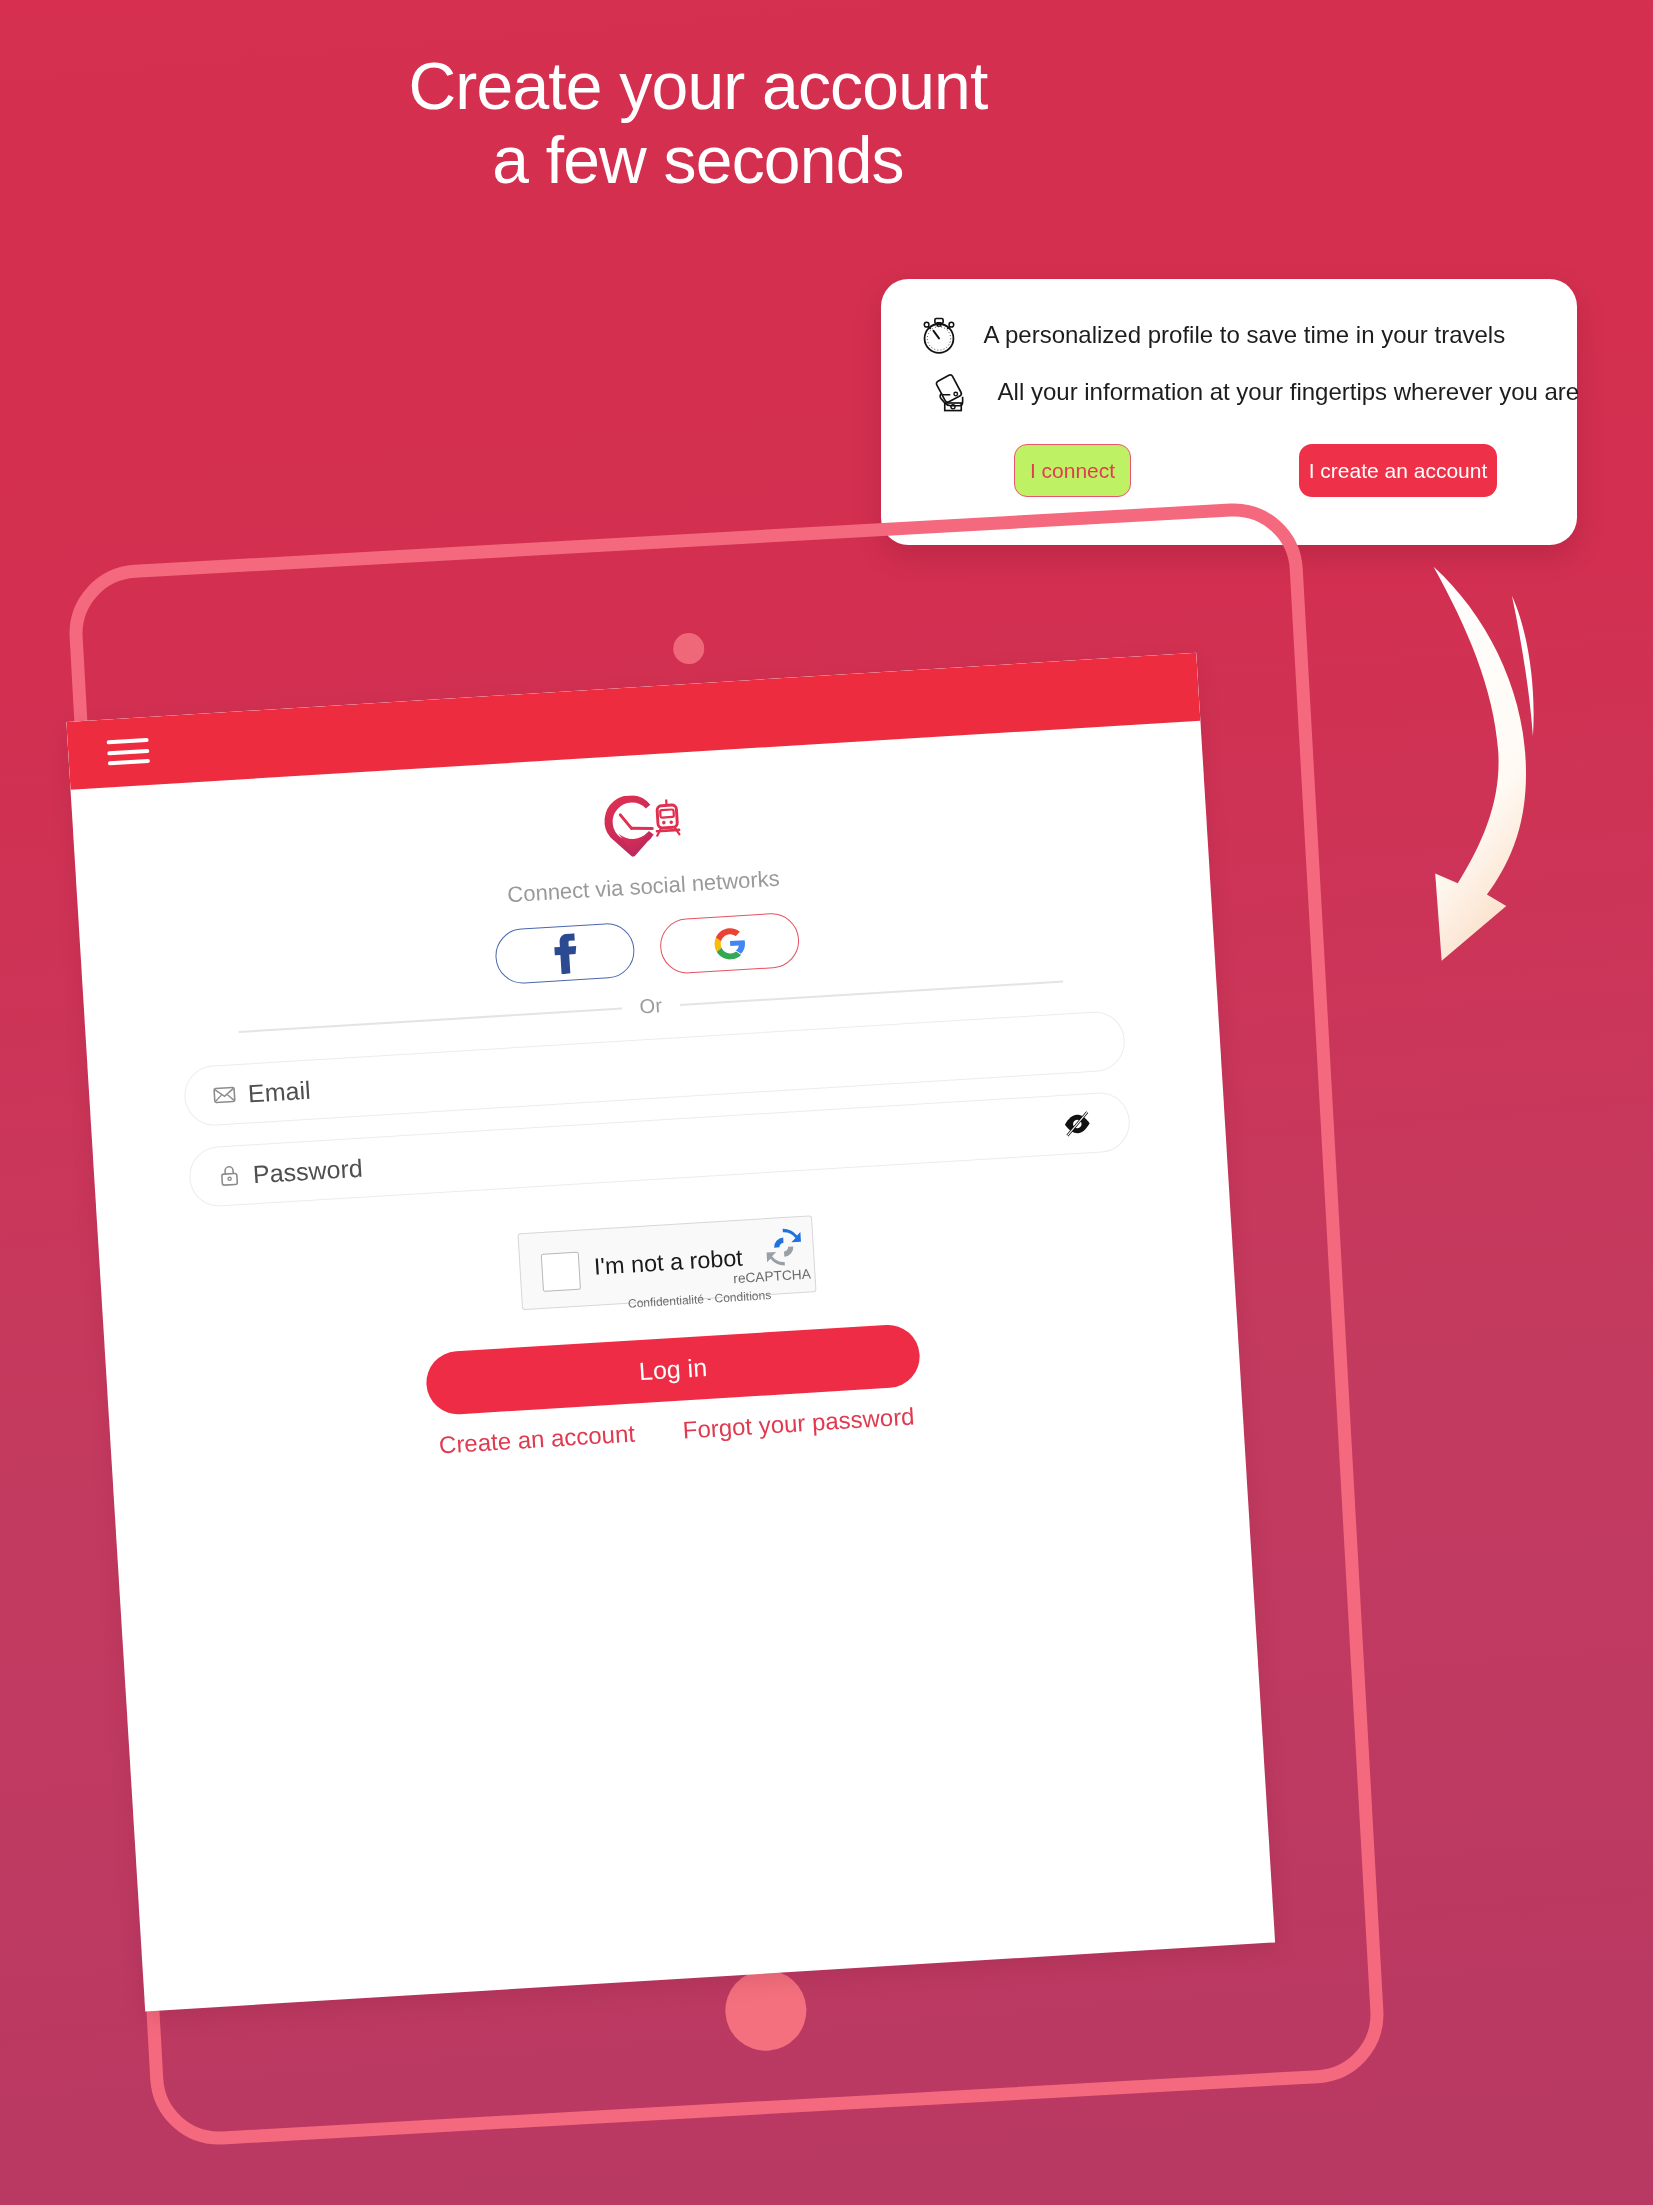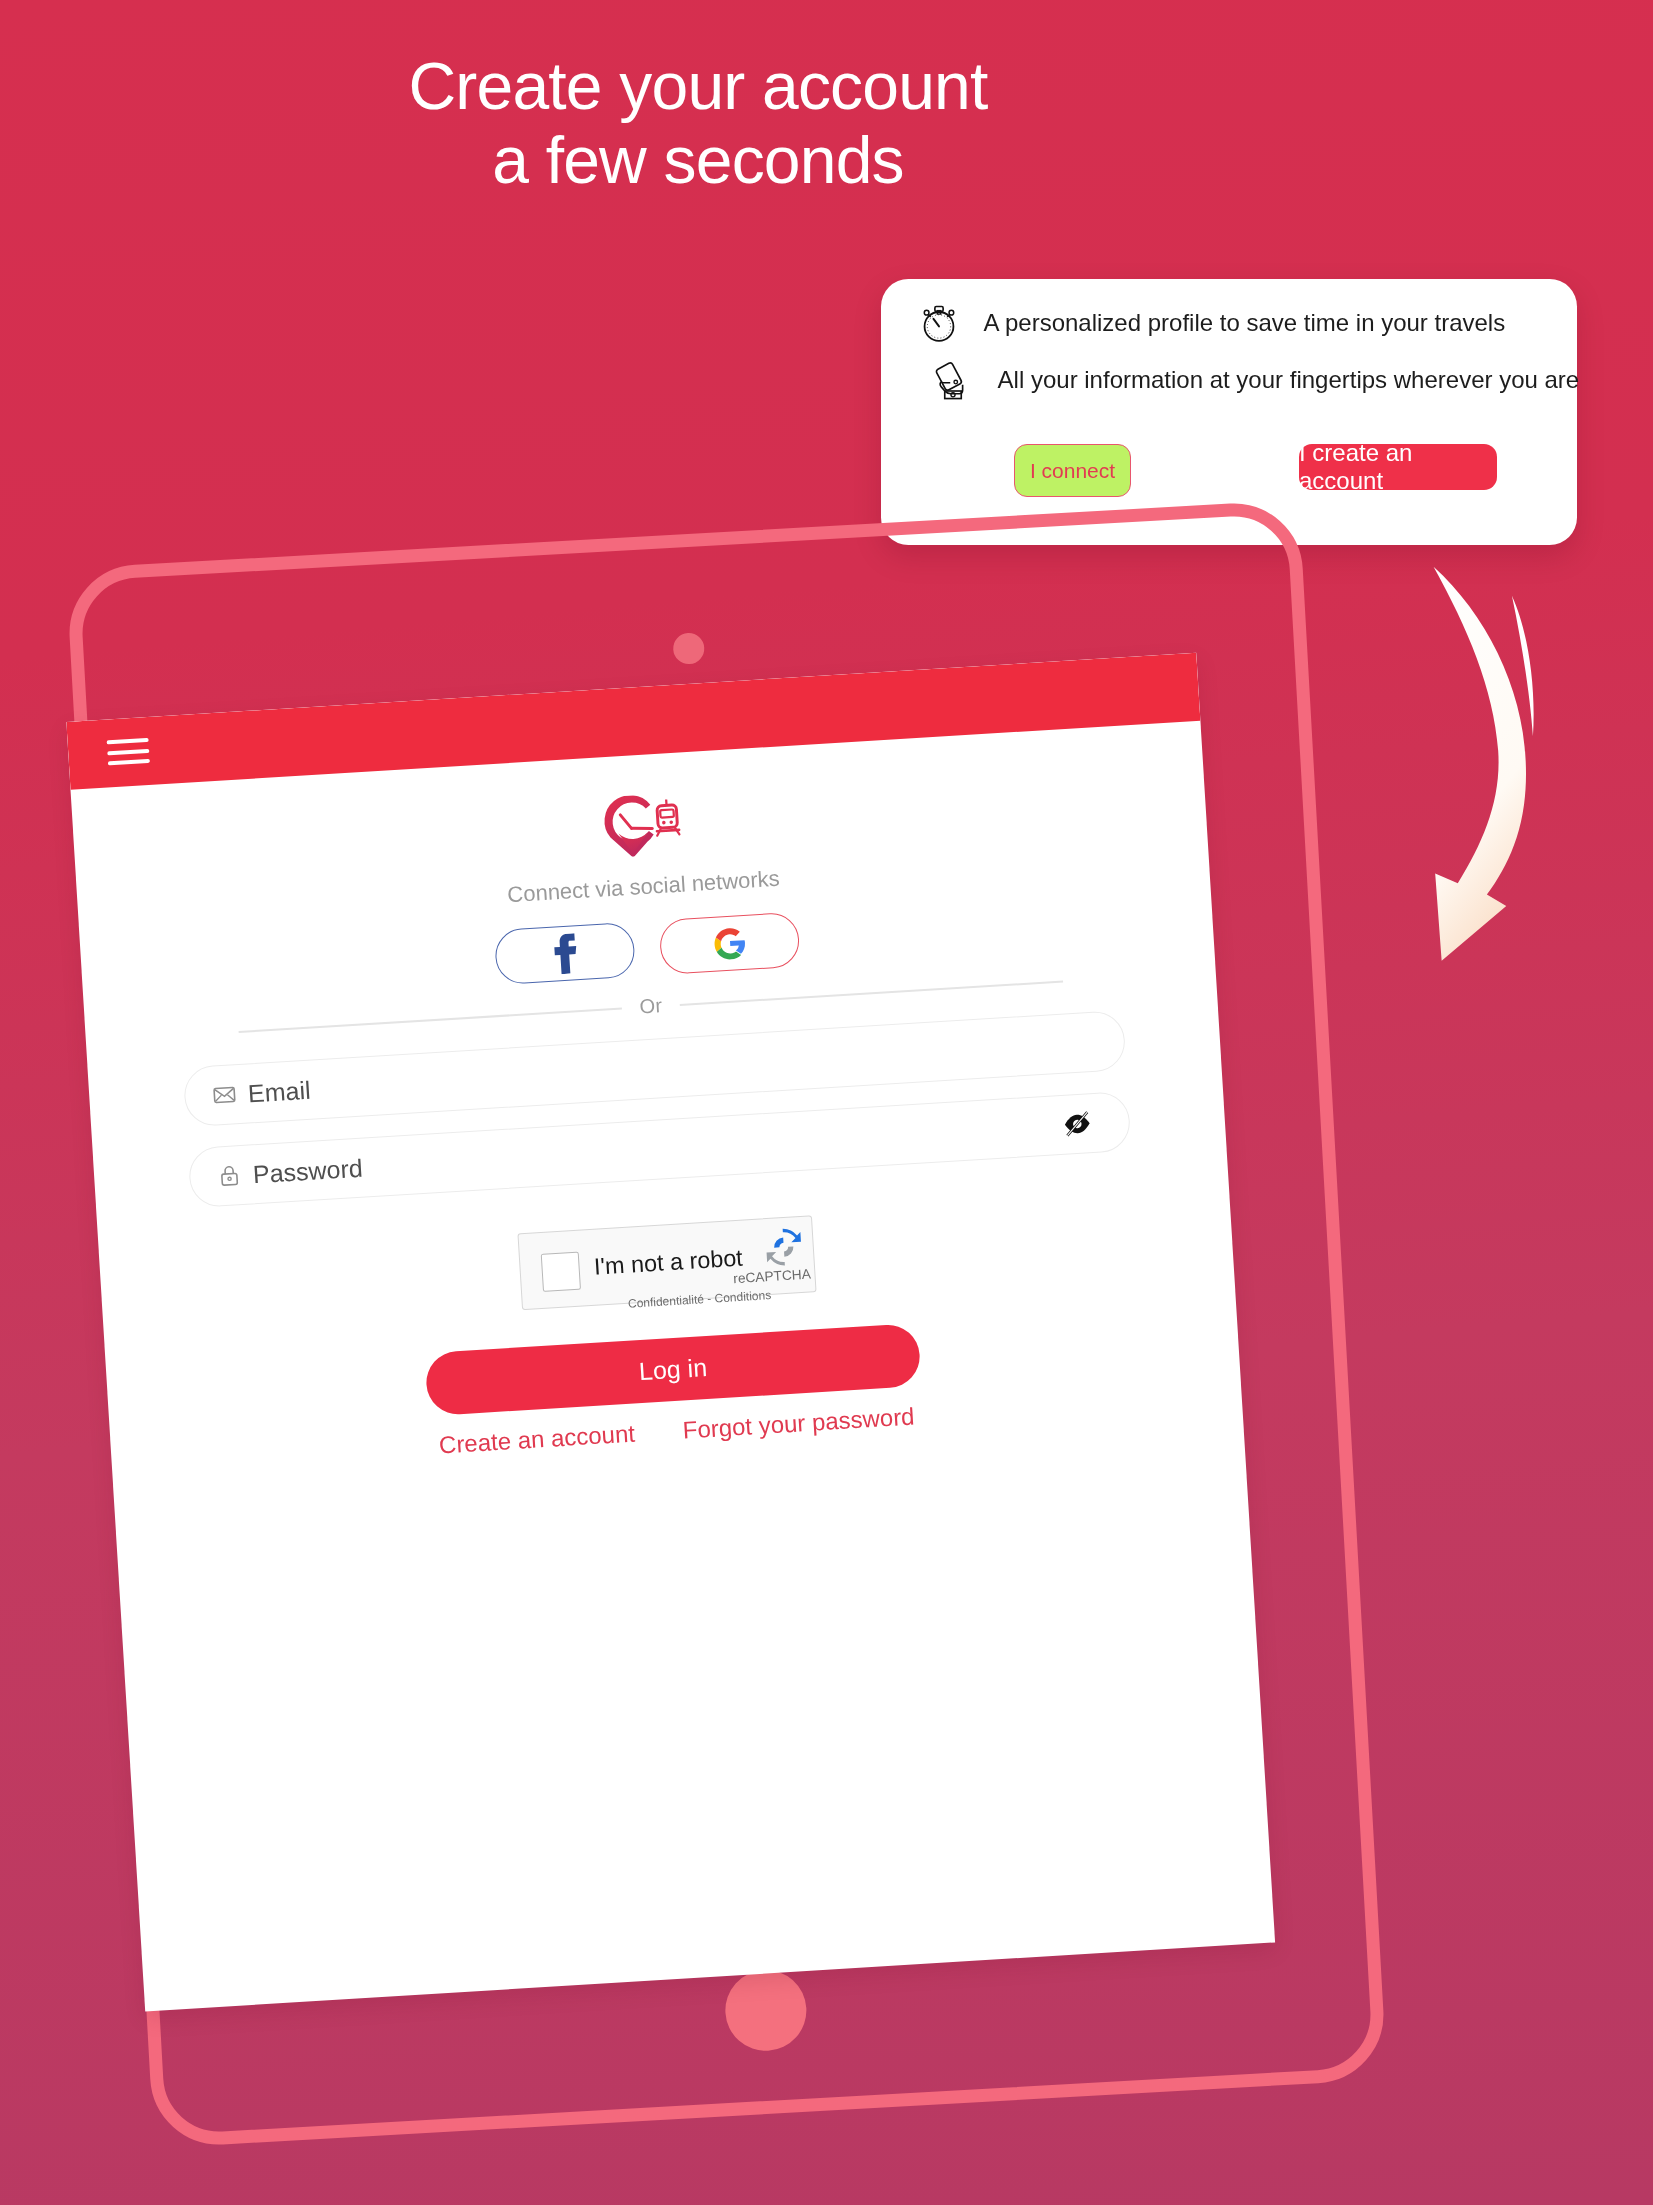--- a/index.html
+++ b/index.html
@@ -16,37 +16,37 @@
     letter-spacing:-0.8px;
   }
   .headline span{display:block;}
 
   
   .promo-card{
     position:absolute;left:881px;top:279px;width:696px;height:266px;
     background:#ffffff;border-radius:27.4px;
     box-shadow:0 11.3px 27.4px rgba(90,0,25,.18);
   }
-  .promo-row{position:absolute;display:flex;align-items:center;gap:22.6px;}
+  .promo-row{position:absolute;display:flex;align-items:center;gap:22.6px;margin-top:12px;}
   .promo-row.r1{left:36px;top:22px;}
   .promo-row.r2{left:50px;top:79px;}
   .promo-icon{width:44px;height:44px;flex:0 0 44px;display:block;}
   .promo-text{font-size:24px;color:#1d1d1d;white-space:nowrap;}
 
   .promo-btns{position:absolute;left:0;top:165px;width:696px;height:65px;}
   .btn-connect{
     position:absolute;left:133px;top:0;width:117px;height:53px;
     border:1.6px solid #e8566e;border-radius:13px;background:#bef264;
     color:#e23b52;font-size:21px;display:flex;align-items:center;justify-content:center;
     cursor:pointer;box-sizing:border-box;
   }
   .btn-create{
-    position:absolute;left:418px;top:0;width:198px;height:46px;
+    position:absolute;left:418px;top:0;width:198px;height:53px;
     background:#ef3049;border:none;border-radius:13px;
-    color:#ffffff;font-size:24px;display:flex;align-items:center;justify-content:center;
+    color:#ffffff;font-size:21px;display:flex;align-items:center;justify-content:center;
     cursor:pointer;box-sizing:border-box;
   }
 
   
   .arrow{position:absolute;left:1364px;top:557px;width:186px;height:420px;}
 
   
   .tablet-frame{
     position:absolute;left:109px;top:533px;width:1235px;height:1582px;
     transform:rotate(-3.2deg);transform-origin:50% 50%;

